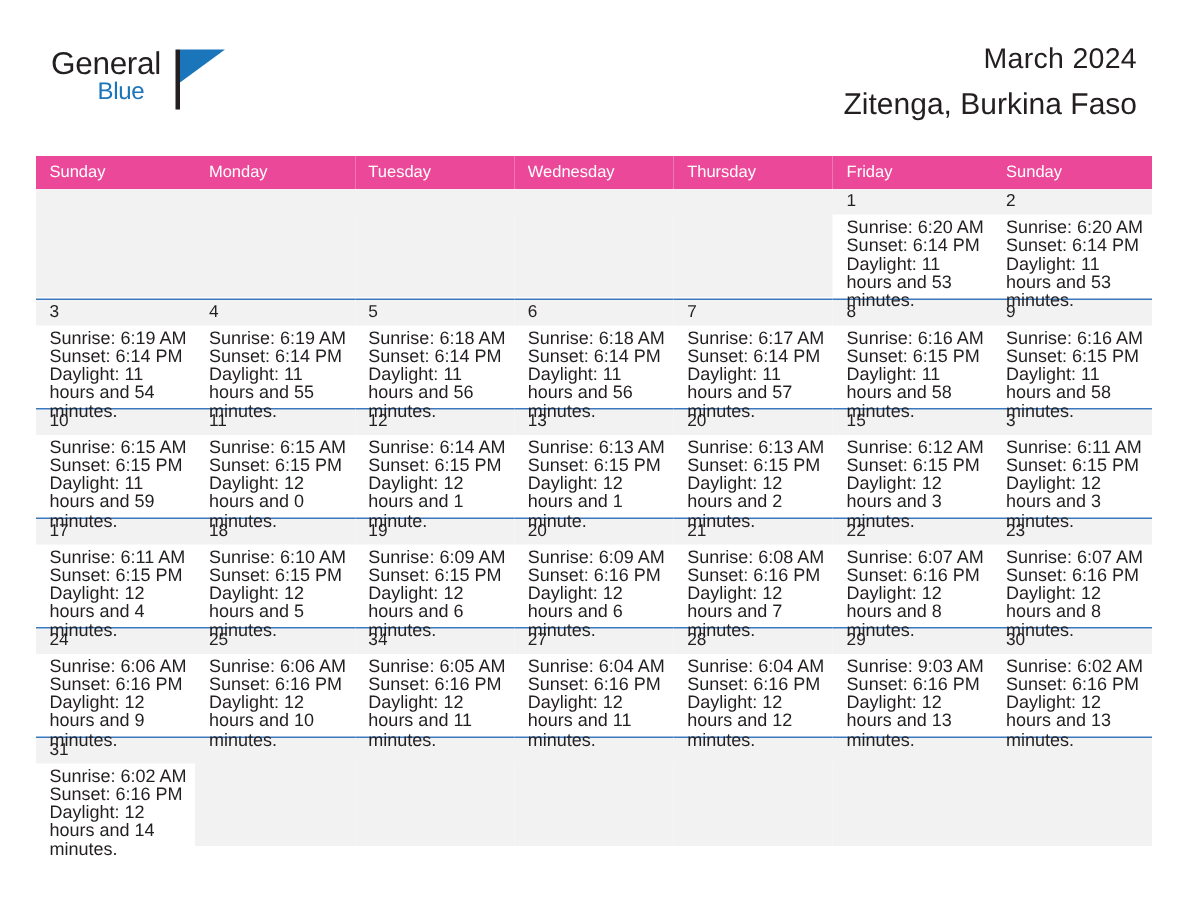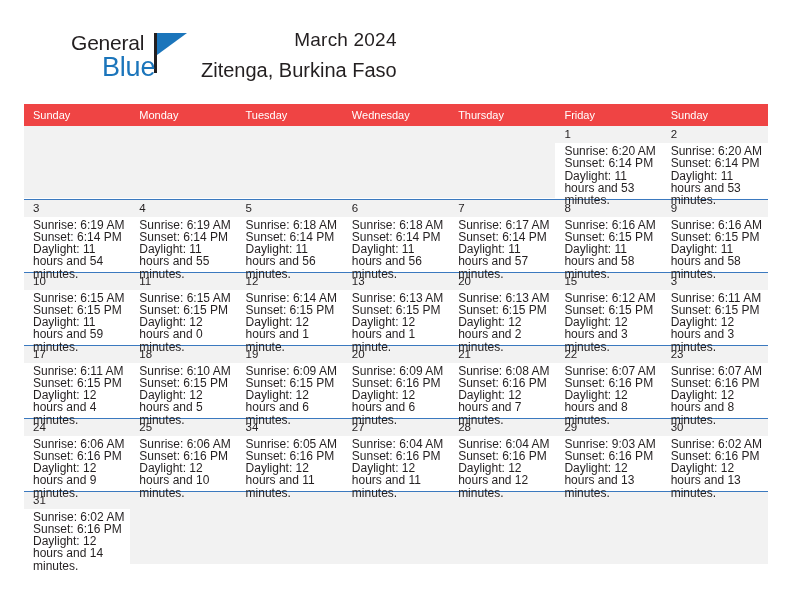--- a/index.html
+++ b/index.html
@@ -18,45 +18,45 @@
     position: relative;
     width: 792px;
     height: 612px;
     box-sizing: border-box;
   }
 
   
   .top {
     display: flex;
     align-items: flex-start;
+    justify-content: space-between;
     padding: 30px 34px 0 34px;
     box-sizing: border-box;
     height: 92px;
-    margin-left: 37px;
   }
   .logo {
     position: relative;
     width: 130px;
     height: 52px;
     flex: 0 0 auto;
   }
   .logo .general {
     position: absolute;
     left: 0;
     top: 2px;
     font-size: 21px;
     color: #231f20;
     letter-spacing: -0.2px;
     line-height: 1;
   }
   .logo .blue {
     position: absolute;
     left: 31px;
     top: 24px;
-    font-size: 27px;
+    font-size: 16px;
     color: #1b75bb;
     letter-spacing: -0.2px;
     line-height: 1;
   }
   .logo .tri {
     position: absolute;
     left: 86px;
     top: 3px;
     width: 0;
     height: 0;
@@ -98,21 +98,21 @@
     left: 24px;
     top: 104px;
     width: 744px;
   }
   table.cal {
     width: 744px;
     border-collapse: collapse;
     table-layout: fixed;
   }
   table.cal th {
-    background: #ef4444;
+    background: #ec4899;
     color: #ffffff;
     font-size: 11px;
     font-weight: normal;
     text-align: left;
     padding: 5px 0 5px 9px;
     height: 19px;
     box-sizing: border-box;
     border: none;
   }
   table.cal td {

